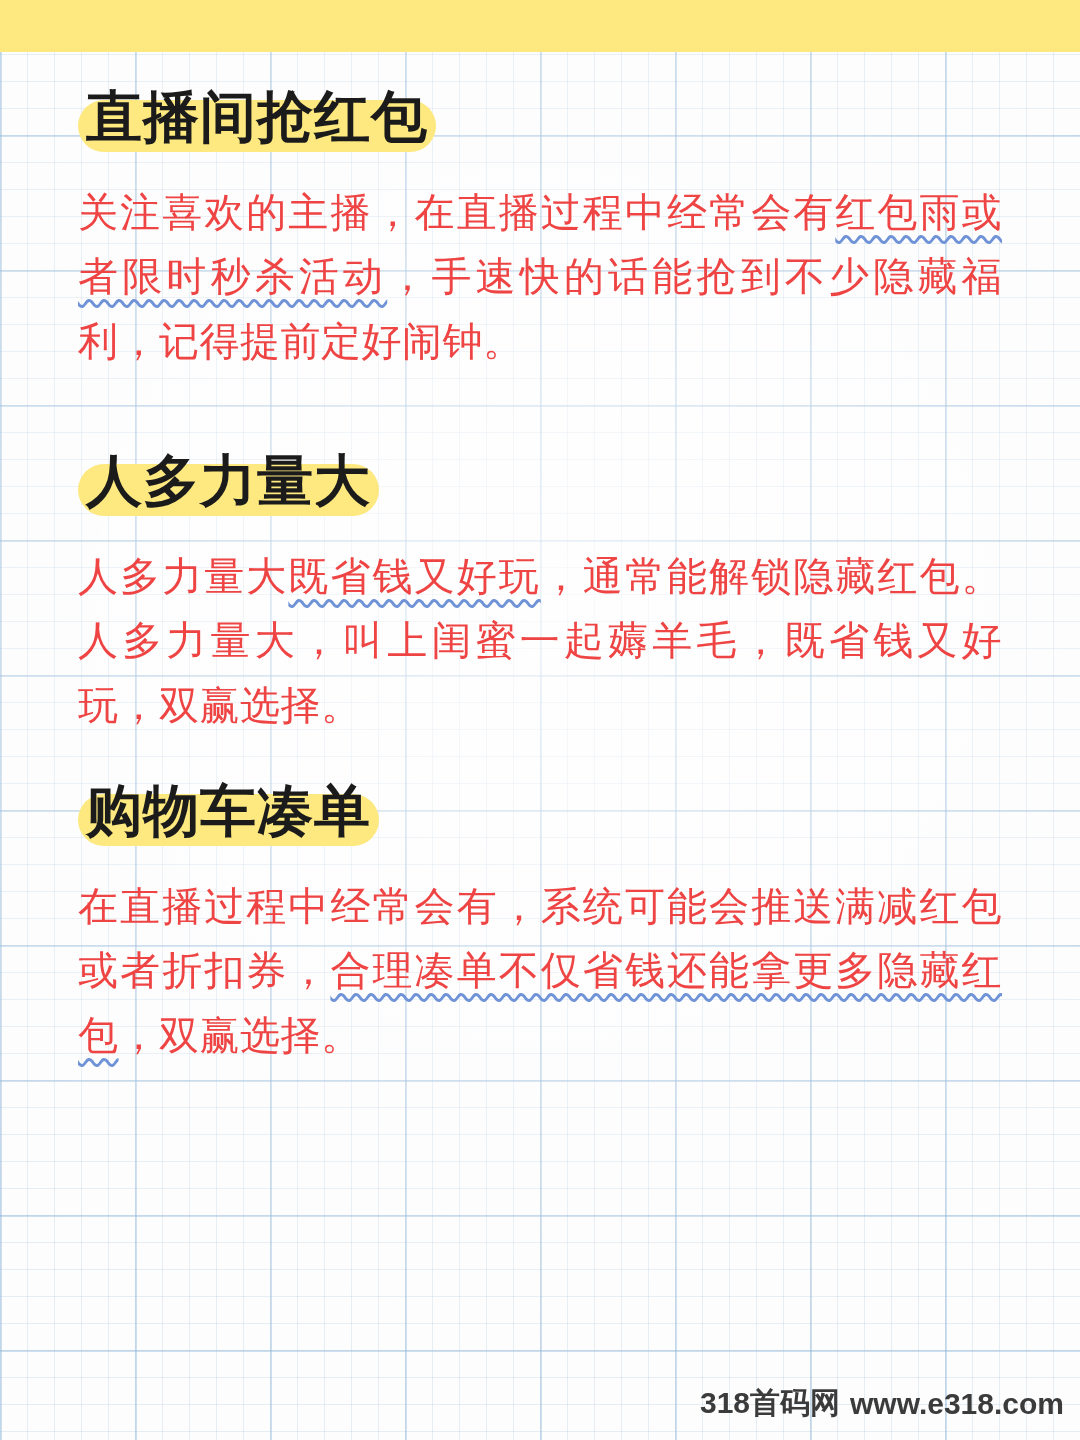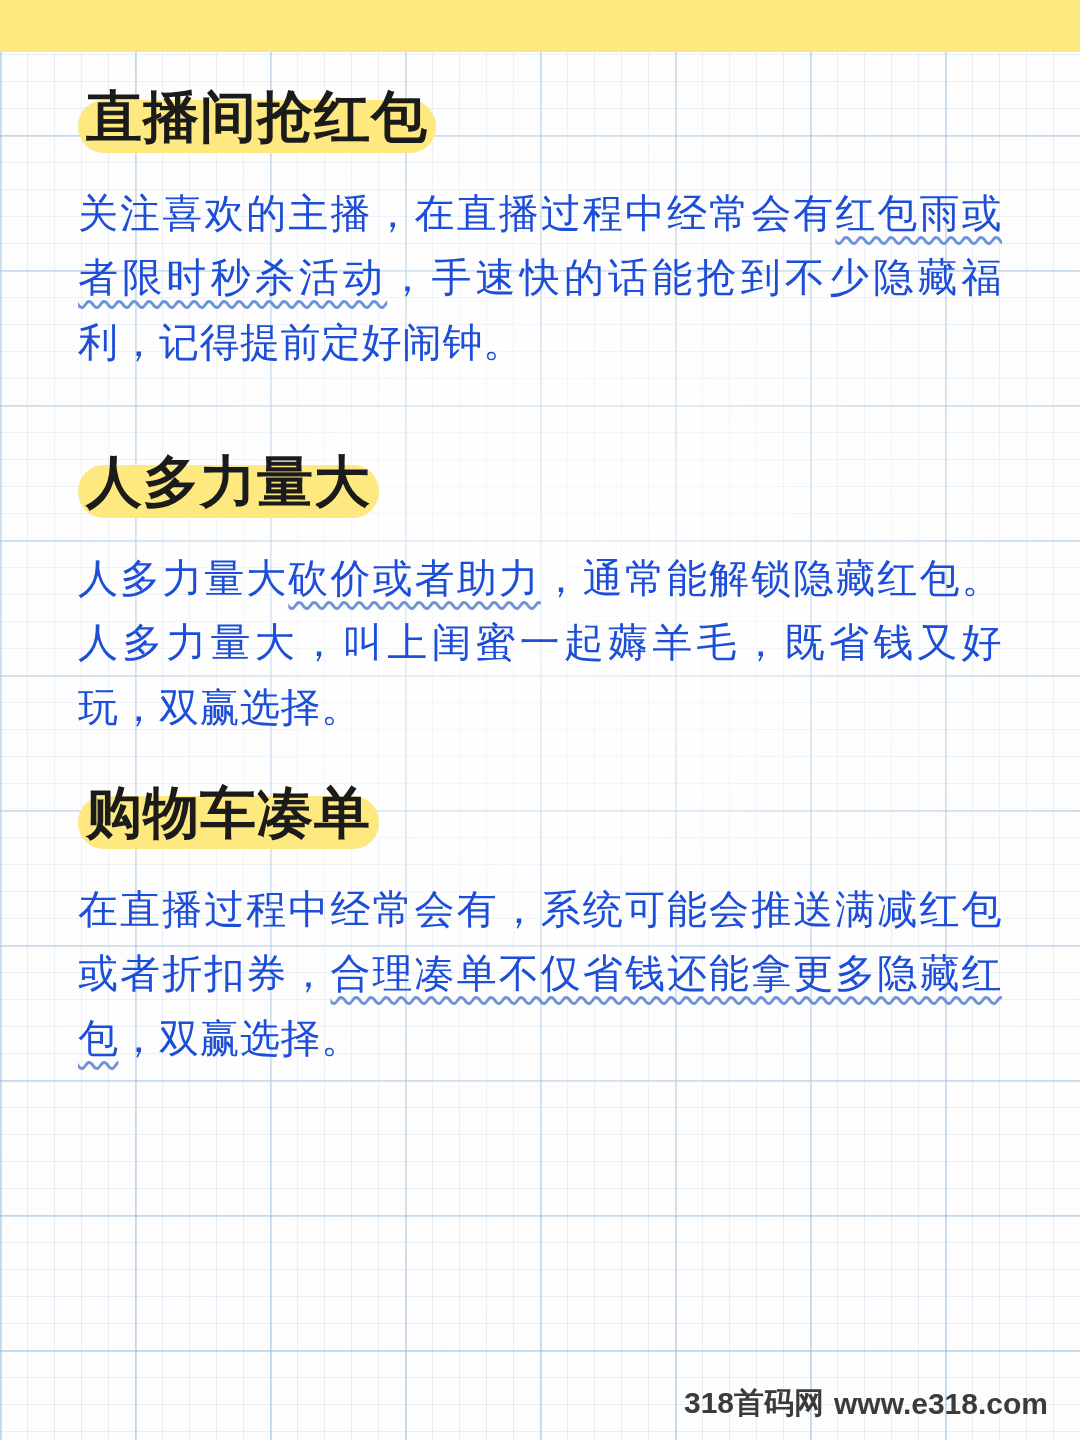--- a/index.html
+++ b/index.html
@@ -83,28 +83,27 @@
     right: 0;
     top: 18px;
     bottom: 2px;
     background: #fde97f;
     border-radius: 26px;
     z-index: 0;
   }
   .heading .htxt {
     position: relative;
     z-index: 1;
-    font-family: Liberation Serif, serif;
   }
 
   .para {
     margin-top: 26px;
     font-size: 40px;
     line-height: 1.62;
-    color: #1d4ed8;
+    color: #ef4444;
     letter-spacing: 0.5px;
     max-width: 925px;
     text-align: justify;
     text-justify: inter-character;
   }
 
   
   .wave {
     position: relative;
     display: inline;
@@ -112,21 +111,21 @@
     text-decoration-line: underline;
     text-decoration-style: wavy;
     text-decoration-color: #6f93d6;
     text-decoration-thickness: 2.5px;
     text-underline-offset: 9px;
   }
 
   
   #watermark {
     position: absolute;
-    right: 32px;
+    right: 16px;
     bottom: 16px;
     display: flex;
     align-items: center;
     gap: 10px;
     font-size: 30px;
     font-weight: bold;
     color: #2b2b2b;
     opacity: 0.92;
   }
 </style>
@@ -150,21 +149,21 @@
       <span>关注喜欢的主播，在直播过程中经常会有</span><span class="wave">红包雨或者限时秒杀活动</span><span>，手速快的话能抢到不少隐藏福利，记得提前定好闹钟。</span>
     </div>
   </div>
 
   <div class="section s2">
     <div class="heading">
       <span class="hl"></span>
       <span class="htxt">人多力量大</span>
     </div>
     <div class="para">
-      <span>人多力量大</span><span class="wave">砍价或者助力</span><span>，通常能解锁隐藏红包。人多力量大，叫上闺蜜一起薅羊毛，既省钱又好玩，双赢选择。</span>
+      <span>人多力量大</span><span class="wave">既省钱又好玩</span><span>，通常能解锁隐藏红包。人多力量大，叫上闺蜜一起薅羊毛，既省钱又好玩，双赢选择。</span>
     </div>
   </div>
 
   <div class="section s3">
     <div class="heading">
       <span class="hl"></span>
       <span class="htxt">购物车凑单</span>
     </div>
     <div class="para">
       <span>在直播过程中经常会有，系统可能会推送满减红包或者折扣券，</span><span class="wave">合理凑单不仅省钱还能拿更多隐藏红包</span><span>，双赢选择。</span>

